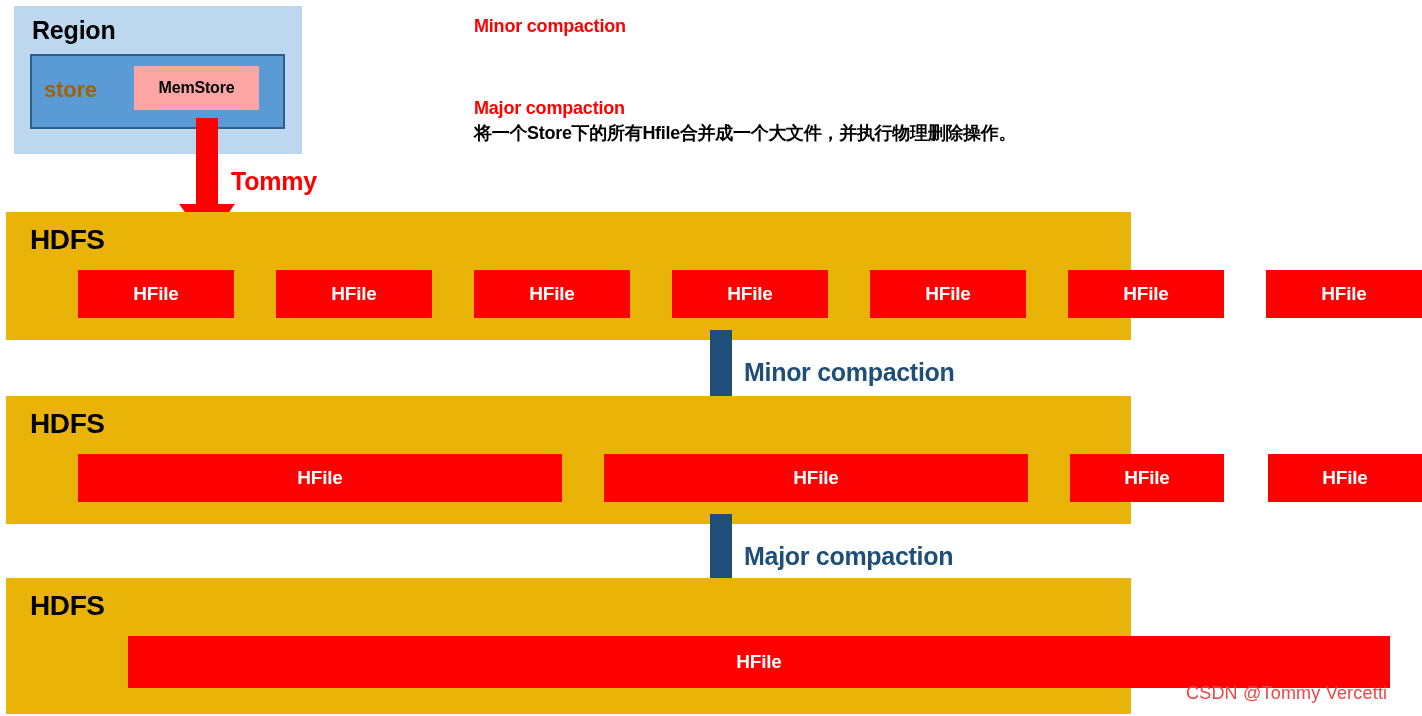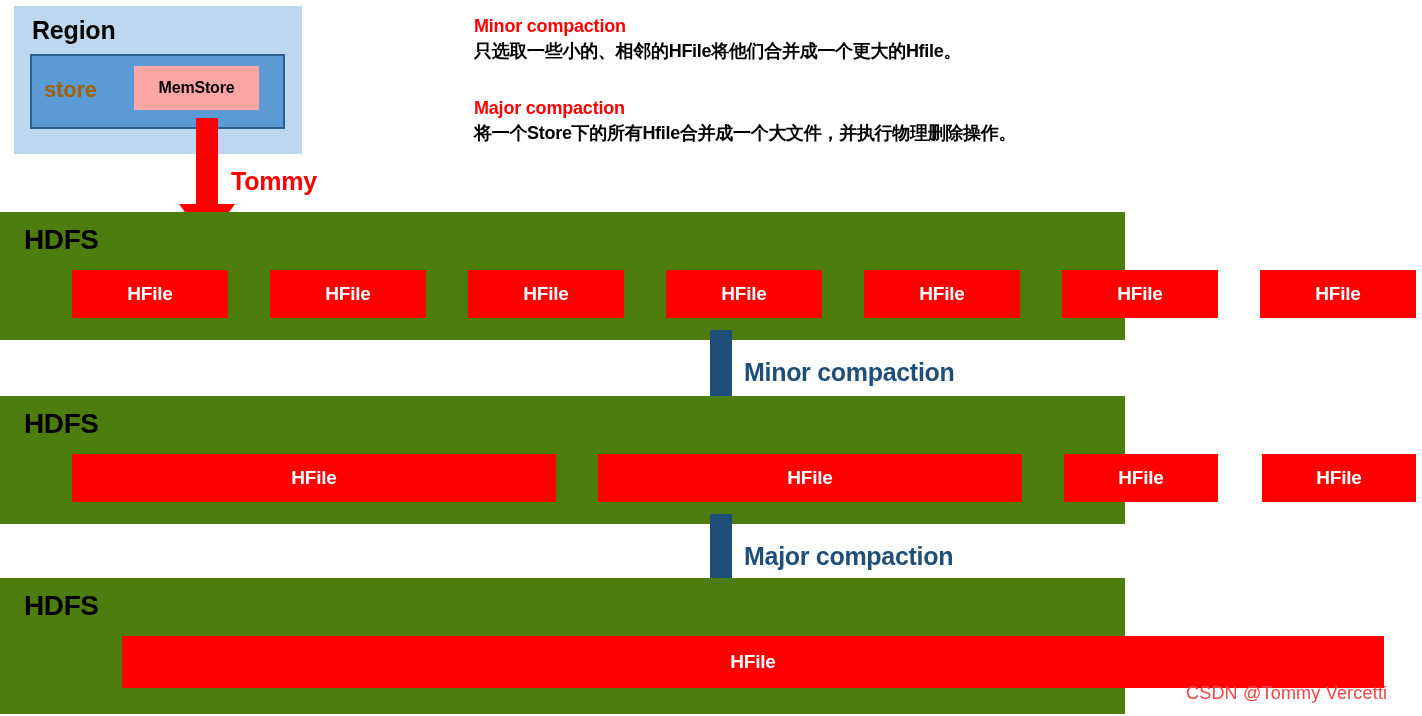--- a/index.html
+++ b/index.html
@@ -112,23 +112,23 @@
     font-size: 18px;
     font-weight: bold;
     color: #000000;
     letter-spacing: -0.3px;
     white-space: nowrap;
   }
 
   
   .hdfs-band {
     position: absolute;
-    left: 0;
+    left: 6px;
     width: 1125px;
-    background: #4d7c0f;
+    background: #eab308;
   }
   .hdfs-band-1 { top: 212px; height: 128px; }
   .hdfs-band-2 { top: 396px; height: 128px; }
   .hdfs-band-3 { top: 578px; height: 136px; }
 
   .hdfs-label {
     position: absolute;
     left: 24px;
     top: 12px;
     font-size: 28px;
@@ -200,21 +200,20 @@
 
   <div class="flush-arrow">
     <svg width="60" height="124" viewBox="0 0 60 124" xmlns="http://www.w3.org/2000/svg">
       <polygon points="19,0 41,0 41,86 58,86 30,124 2,86 19,86" fill="#ff0000"></polygon>
     </svg>
   </div>
   <div class="flush-label">Tommy</div>
 
   <div class="ann ann-minor">
     <div class="ann-head">Minor compaction</div>
-    <div class="ann-body">只选取一些小的、相邻的HFile将他们合并成一个更大的Hfile。</div>
   </div>
   <div class="ann ann-major">
     <div class="ann-head">Major compaction</div>
     <div class="ann-body">将一个Store下的所有Hfile合并成一个大文件，并执行物理删除操作。</div>
   </div>
 
   <div class="hdfs-band hdfs-band-1">
     <div class="hdfs-label">HDFS</div>
     <div class="hfile" style="left: 30px; width: 156px; top: 58px; height: 48px; background: rgb(255, 0, 0);">
         <span>HFile</span>

